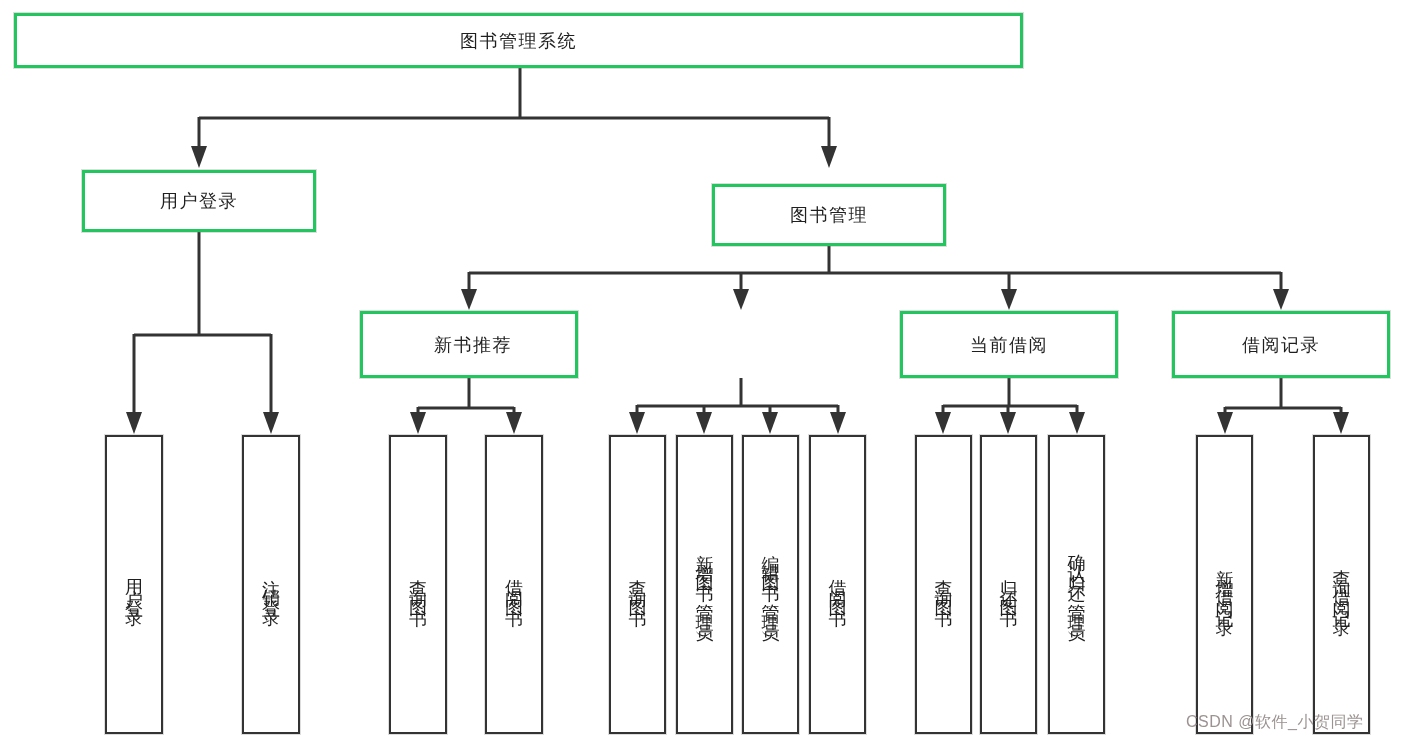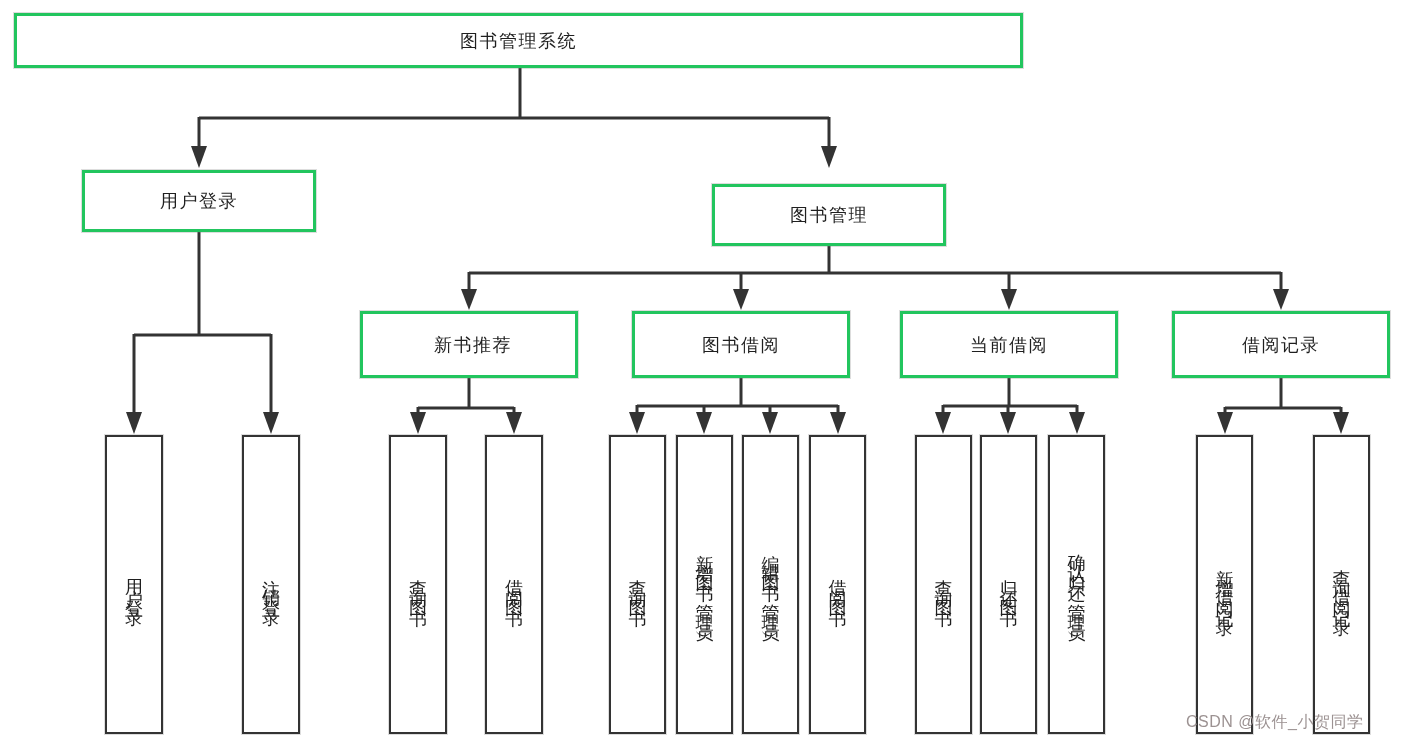--- a/index.html
+++ b/index.html
@@ -137,21 +137,20 @@
       <polygon points="1333,412 1349,412 1341,434"></polygon>
     </g>
   </svg>
 
   <div class="node" style="left:14px; top:13px; width:1009px; height:55px;">图书管理系统</div>
 
   <div class="node" style="left:82px; top:170px; width:234px; height:62px;">用户登录</div>
   <div class="node" style="left:712px; top:172px; width:234px; height:62px;margin-top:12px;">图书管理</div>
 
   <div class="node" style="left:360px; top:311px; width:218px; height:67px;padding-left:8px;">新书推荐</div>
-  <div class="node" style="left:632px; top:311px; width:218px; height:67px;">图书借阅</div>
   <div class="node" style="left:1172px; top:311px; width:218px; height:67px;">借阅记录</div>
   <div class="node" style="left:900px; top:311px; width:218px; height:67px;">当前借阅</div>
 
   <div class="vnode" style="left:105px; top:435px; width:58px; height:299px;">
     <span>用户登录</span>
   </div>
   <div class="vnode" style="left:242px; top:435px; width:58px; height:299px;">
     <span>注销登录</span>
   </div>
 

